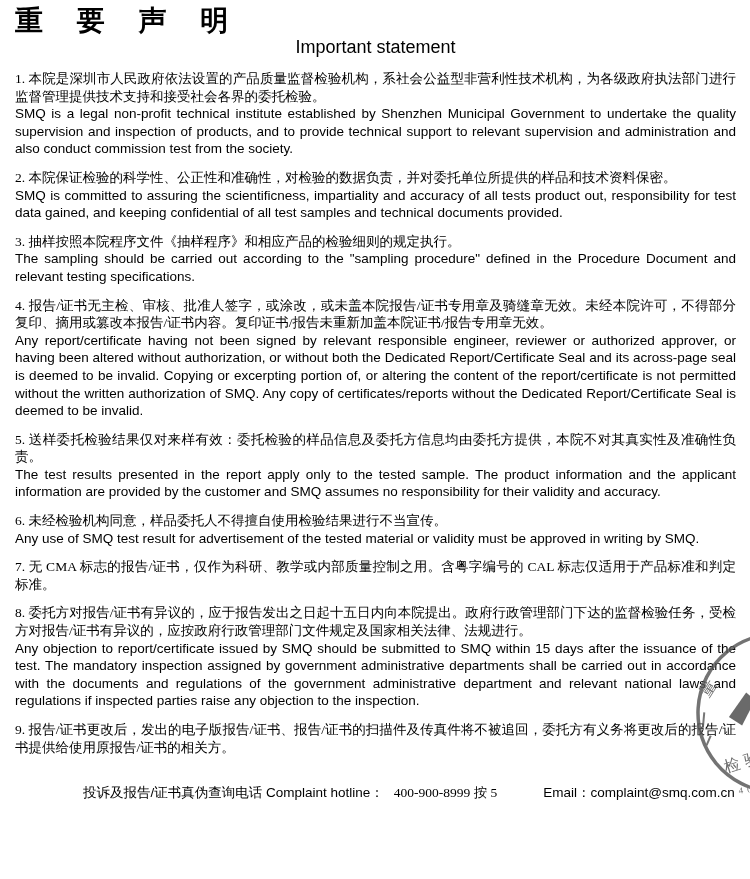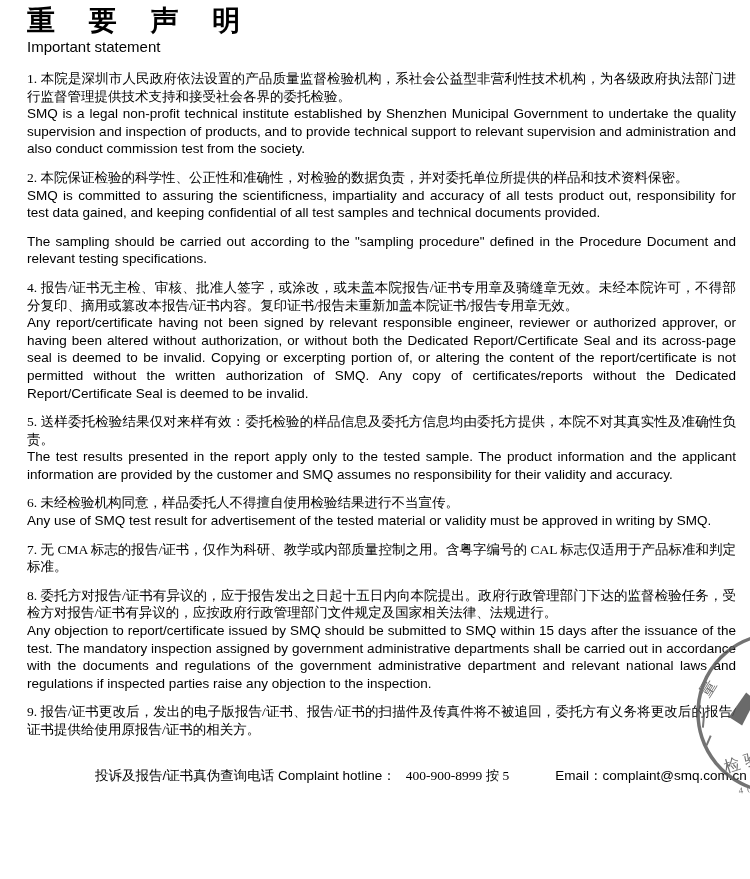--- a/index.html
+++ b/index.html
@@ -4,34 +4,35 @@
 <style>
   html, body { margin: 0; padding: 0; }
   body {
     width: 750px; height: 879px;
     background: #ffffff;
     color: #000;
     position: relative;
     overflow: hidden;
     font-family: "Liberation Sans", sans-serif;
   }
-  .page { padding: 6px 14px 0 27px; position: relative; }
+  .page { padding: 6px 14px 0 15px; position: relative; }
   .title-cn {
     margin: 0;
     font-size: 28px;
     line-height: 30px;
     font-weight: bold;
     letter-spacing: 13px;
     font-family: "Liberation Sans", sans-serif;
   }
   .title-en {
     margin: 2px 0 14px 0;
-    font-size: 15px;
+    font-size: 18px;
     line-height: 18px;
     font-weight: normal;
+    text-align: center;
   }
   .statement { margin: 0 0 11px 0; }
   .statement p {
     margin: 0;
     font-size: 13.5px;
     line-height: 17.6px;
     text-align: justify;
     text-justify: inter-word;
   }
   .statement p.cn { font-family: "Liberation Serif", serif; }
@@ -66,20 +67,21 @@
     <p class="cn">1. 本院是深圳市人民政府依法设置的产品质量监督检验机构，系社会公益型非营利性技术机构，为各级政府执法部门进行监督管理提供技术支持和接受社会各界的委托检验。</p>
     <p class="en">SMQ is a legal non-profit technical institute established by Shenzhen Municipal Government to undertake the quality supervision and inspection of products, and to provide technical support to relevant supervision and administration and also conduct commission test from the society.</p>
   </div>
 
   <div class="statement">
     <p class="cn">2. 本院保证检验的科学性、公正性和准确性，对检验的数据负责，并对委托单位所提供的样品和技术资料保密。</p>
     <p class="en">SMQ is committed to assuring the scientificness, impartiality and accuracy of all tests product out, responsibility for test data gained, and keeping confidential of all test samples and technical documents provided.</p>
   </div>
 
   <div class="statement">
+    <p class="cn">3. 抽样按照本院程序文件《抽样程序》和相应产品的检验细则的规定执行。</p>
     <p class="en">The sampling should be carried out according to the "sampling procedure" defined in the Procedure Document and relevant testing specifications.</p>
   </div>
 
   <div class="statement">
     <p class="cn">4. 报告/证书无主检、审核、批准人签字，或涂改，或未盖本院报告/证书专用章及骑缝章无效。未经本院许可，不得部分复印、摘用或篡改本报告/证书内容。复印证书/报告未重新加盖本院证书/报告专用章无效。</p>
     <p class="en">Any report/certificate having not been signed by relevant responsible engineer, reviewer or authorized approver, or having been altered without authorization, or without both the Dedicated Report/Certificate Seal and its across-page seal is deemed to be invalid. Copying or excerpting portion of, or altering the content of the report/certificate is not permitted without the written authorization of SMQ. Any copy of certificates/reports without the Dedicated Report/Certificate Seal is deemed to be invalid.</p>
   </div>
 
   <div class="statement">
     <p class="cn">5. 送样委托检验结果仅对来样有效：委托检验的样品信息及委托方信息均由委托方提供，本院不对其真实性及准确性负责。</p>

